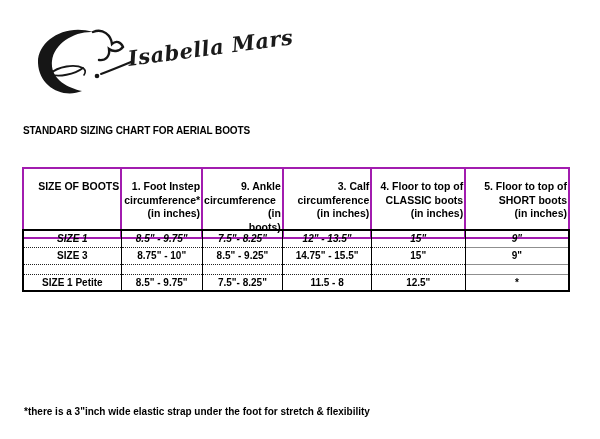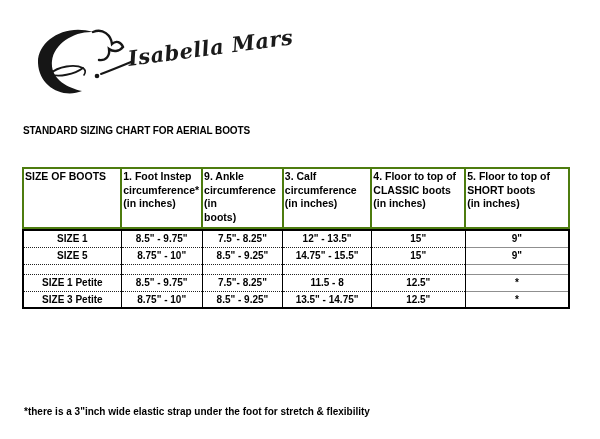--- a/index.html
+++ b/index.html
@@ -36,39 +36,39 @@
     font-size: 10px; font-weight: bold; letter-spacing: -0.1px; text-align: right;
   }
 
   
   table.size-table {
     position: absolute; left: 22px; width: 548px;
     border-collapse: collapse; table-layout: fixed;
   }
   .header-table { top: 167px; border: 2.5px solid #000; }
   .header-table th {
-    border: 2px solid #4d7c0f;
+    border: 2px solid #a21caf;
     font-size: 10.5px; font-weight: bold;
-    text-align: left; vertical-align: top;
-    padding: 1px 1px 3px; line-height: 13.5px;
+    text-align: right; vertical-align: top;
+    padding: 11px 1px 3px; line-height: 13.5px;
     height: 46px;
   }
   .hline { min-height: 13.5px; }
 
   .data-table { top: 229px; border: 2.5px solid #000; }
   .data-table td {
     border-left: 1.5px solid #000;
     border-top: 1px dotted #222;
     font-size: 10px; font-weight: bold;
     text-align: center; vertical-align: middle;
     height: 17px; padding: 0 2px;
     overflow: hidden; white-space: nowrap;
   }
   .data-table td:first-child { border-left: none; }
-  .data-table tr:first-child td { border-top: none; }
+  .data-table tr:first-child td { border-top: none; font-style: italic; }
   .data-table td.last-col { border-top: 1px solid #8f8f8f; }
   .data-table tr:first-child td.last-col { border-top: none; }
   .data-table tr.empty-row td { height: 10px; }
 
   
   .footnote {
     position: absolute; left: 24px; top: 406px;
     font-size: 10px; font-weight: bold;
   }
 </style>
@@ -153,21 +153,21 @@
     <tbody>
         <tr>
       <td>SIZE 1</td>
       <td>8.5" - 9.75"</td>
       <td>7.5"- 8.25"</td>
       <td>12" - 13.5"</td>
       <td>15"</td>
       <td class="last-col">9"</td>
     </tr>
     <tr>
-      <td>SIZE 5</td>
+      <td>SIZE 3</td>
       <td>8.75" - 10"</td>
       <td>8.5" - 9.25"</td>
       <td>14.75" - 15.5"</td>
       <td>15"</td>
       <td class="last-col">9"</td>
     </tr>
     <tr class="empty-row">
       <td></td>
       <td></td>
       <td></td>
@@ -176,26 +176,18 @@
       <td class="last-col"></td>
     </tr>
     <tr>
       <td>SIZE 1 Petite</td>
       <td>8.5" - 9.75"</td>
       <td>7.5"- 8.25"</td>
       <td>11.5 - 8</td>
       <td>12.5"</td>
       <td class="last-col">*</td>
     </tr>
-    <tr>
-      <td>SIZE 3 Petite</td>
-      <td>8.75" - 10"</td>
-      <td>8.5" - 9.25"</td>
-      <td>13.5" - 14.75"</td>
-      <td>12.5"</td>
-      <td class="last-col">*</td>
-    </tr>
   </tbody>
     </table>
 
   <div class="footnote">*there is a 3"inch wide elastic strap under the foot for stretch &amp; flexibility</div>
 
 </div>
 
 </body></html>

